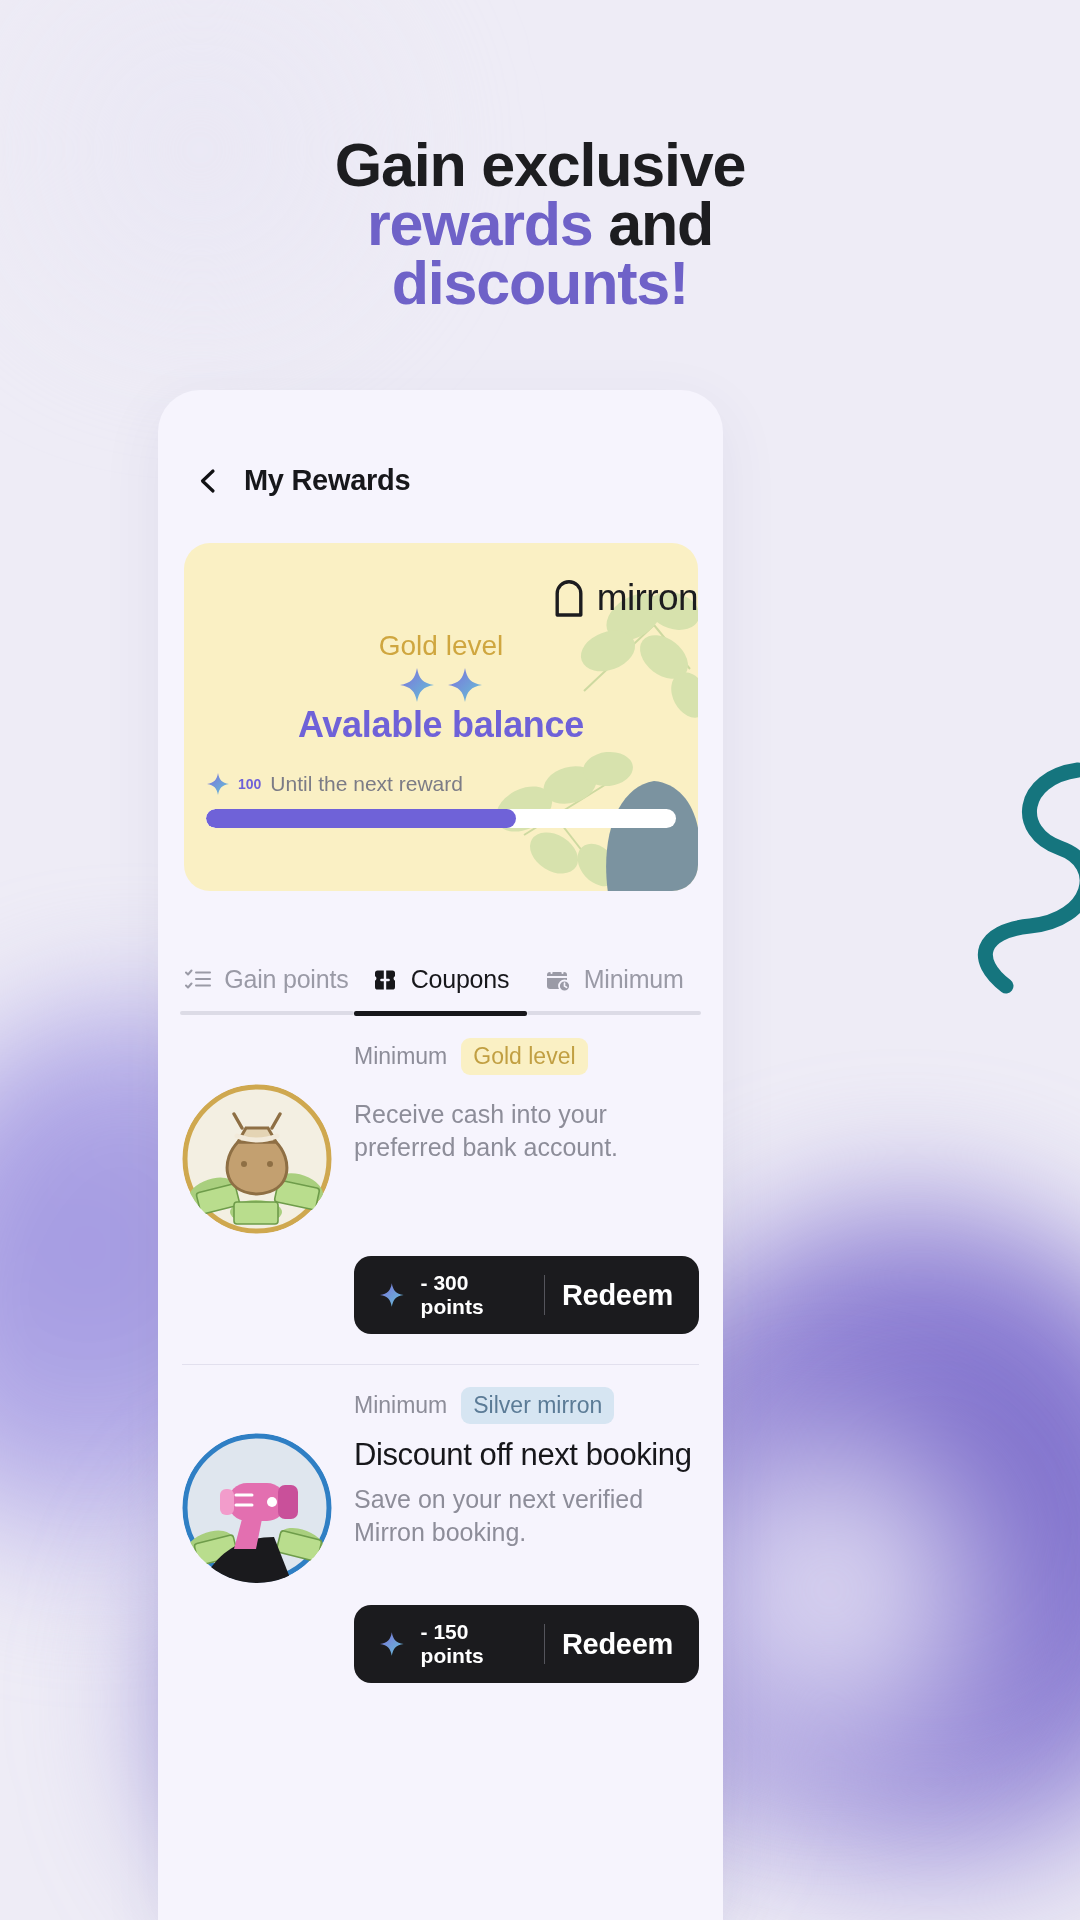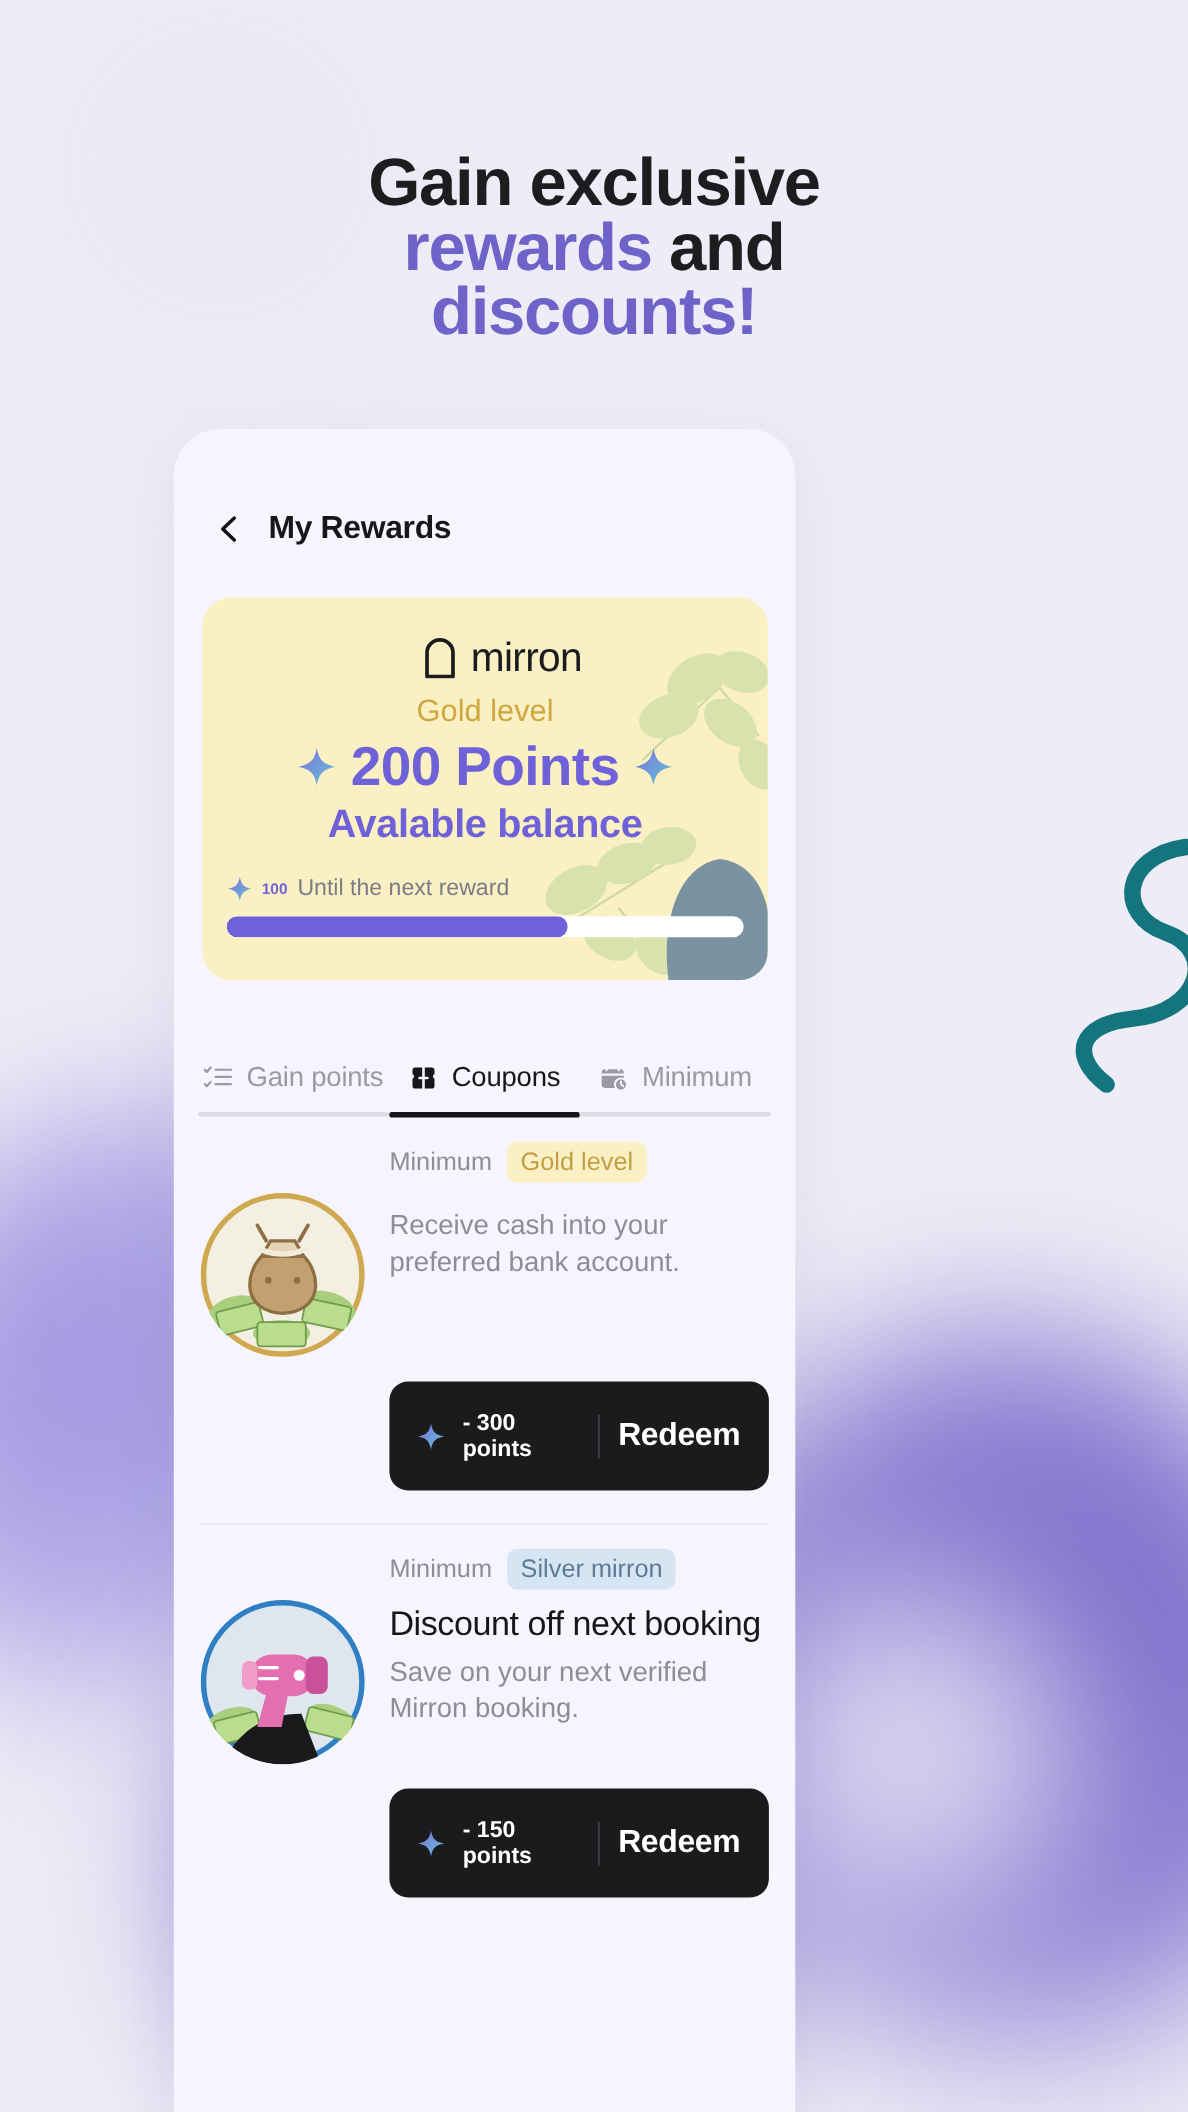--- a/index.html
+++ b/index.html
@@ -58,21 +58,21 @@
     margin:46px 25px 0 26px;
     height:348px;
     border-radius:26px;
     background:#faf0c4;
     overflow:hidden;
   }
   #leaf-art { position:absolute; right:0; top:30px; width:240px; height:320px; }
 
   .bc-inner { position:relative; z-index:3; padding-top:34px; }
 
-  .bc-logo { display:flex; align-items:center; justify-content:center; gap:13px;margin-left:32px; }
+  .bc-logo { display:flex; align-items:center; justify-content:flex-end; gap:13px;margin-left:32px; }
   .bc-logo .dome { width:30px; height:38px; flex:none; }
   .bc-logo .word { font-size:37px; font-weight:500; color:#1c1c1f; letter-spacing:-0.6px; }
 
   .bc-level { margin-top:11px; text-align:center; font-size:28px; font-weight:500; color:#cfa63f; }
 
   .bc-points { margin-top:6px; display:flex; align-items:center; justify-content:center; gap:14px; }
   .bc-points .num { font-size:50px; font-weight:700; color:#6f62d8; letter-spacing:-0.6px; }
   .spark { flex:none; }
 
   .bc-balance { margin-top:2px; text-align:center; font-size:36px; font-weight:600; color:#6f62d8; letter-spacing:-0.3px; }
@@ -106,21 +106,21 @@
   .badge.silver { background:#d6e5f2; color:#5b7b96; }
 
   .r-body { display:flex; gap:22px; margin-top:9px; }
   .r-thumb { width:150px; height:150px; border-radius:50%; flex:none; overflow:hidden; }
   .r-text { padding-top:4px; flex:1; }
   .r-title { font-size:31px; font-weight:500; color:#17171b; letter-spacing:-0.4px; }
   .r-desc { margin-top:10px; font-size:25px; line-height:33px; color:#8d8d99; }
 
   .redeem {
     margin:22px 0 0 172px;
-    height:99px; border-radius:17px; background:#1b1b1e;
+    height:78px; border-radius:17px; background:#1b1b1e;
     display:flex; align-items:center; padding:0 26px; gap:17px;
   }
   .redeem .cost { font-size:21px; font-weight:600; color:#ffffff; }
   .redeem .sep { width:1.5px; height:40px; background:#55555c; }
   .redeem .act { font-size:29px; font-weight:600; color:#ffffff; letter-spacing:-0.3px; }
 </style>
 </head>
 <body>
 
 <div id="bg">
@@ -190,21 +190,20 @@
       <div class="bc-points">
         <svg class="spark" width="34" height="34" viewBox="0 0 34 34">
           <defs>
               <linearGradient id="sg1" x1="0" y1="0" x2="1" y2="1">
             <stop offset="0%" stop-color="#7e6ddc"></stop>
                 <stop offset="100%" stop-color="#63c6d6"></stop>
           </linearGradient>
             </defs>
           <path d="M17 0 C19 11 23 15 34 17 C23 19 19 23 17 34 C15 23 11 19 0 17 C11 15 15 11 17 0 Z" fill="url(#sg1)"></path>
         </svg>
-        <div class="num">200 Points</div>
         <svg class="spark" width="34" height="34" viewBox="0 0 34 34">
           <path d="M17 0 C19 11 23 15 34 17 C23 19 19 23 17 34 C15 23 11 19 0 17 C11 15 15 11 17 0 Z" fill="url(#sg1)"></path>
         </svg>
       </div>
 
       <div class="bc-balance">Avalable balance</div>
 
       <div class="bc-next">
         <svg width="22" height="22" viewBox="0 0 34 34">
           <path d="M17 0 C19 11 23 15 34 17 C23 19 19 23 17 34 C15 23 11 19 0 17 C11 15 15 11 17 0 Z" fill="url(#sg1)"></path>

